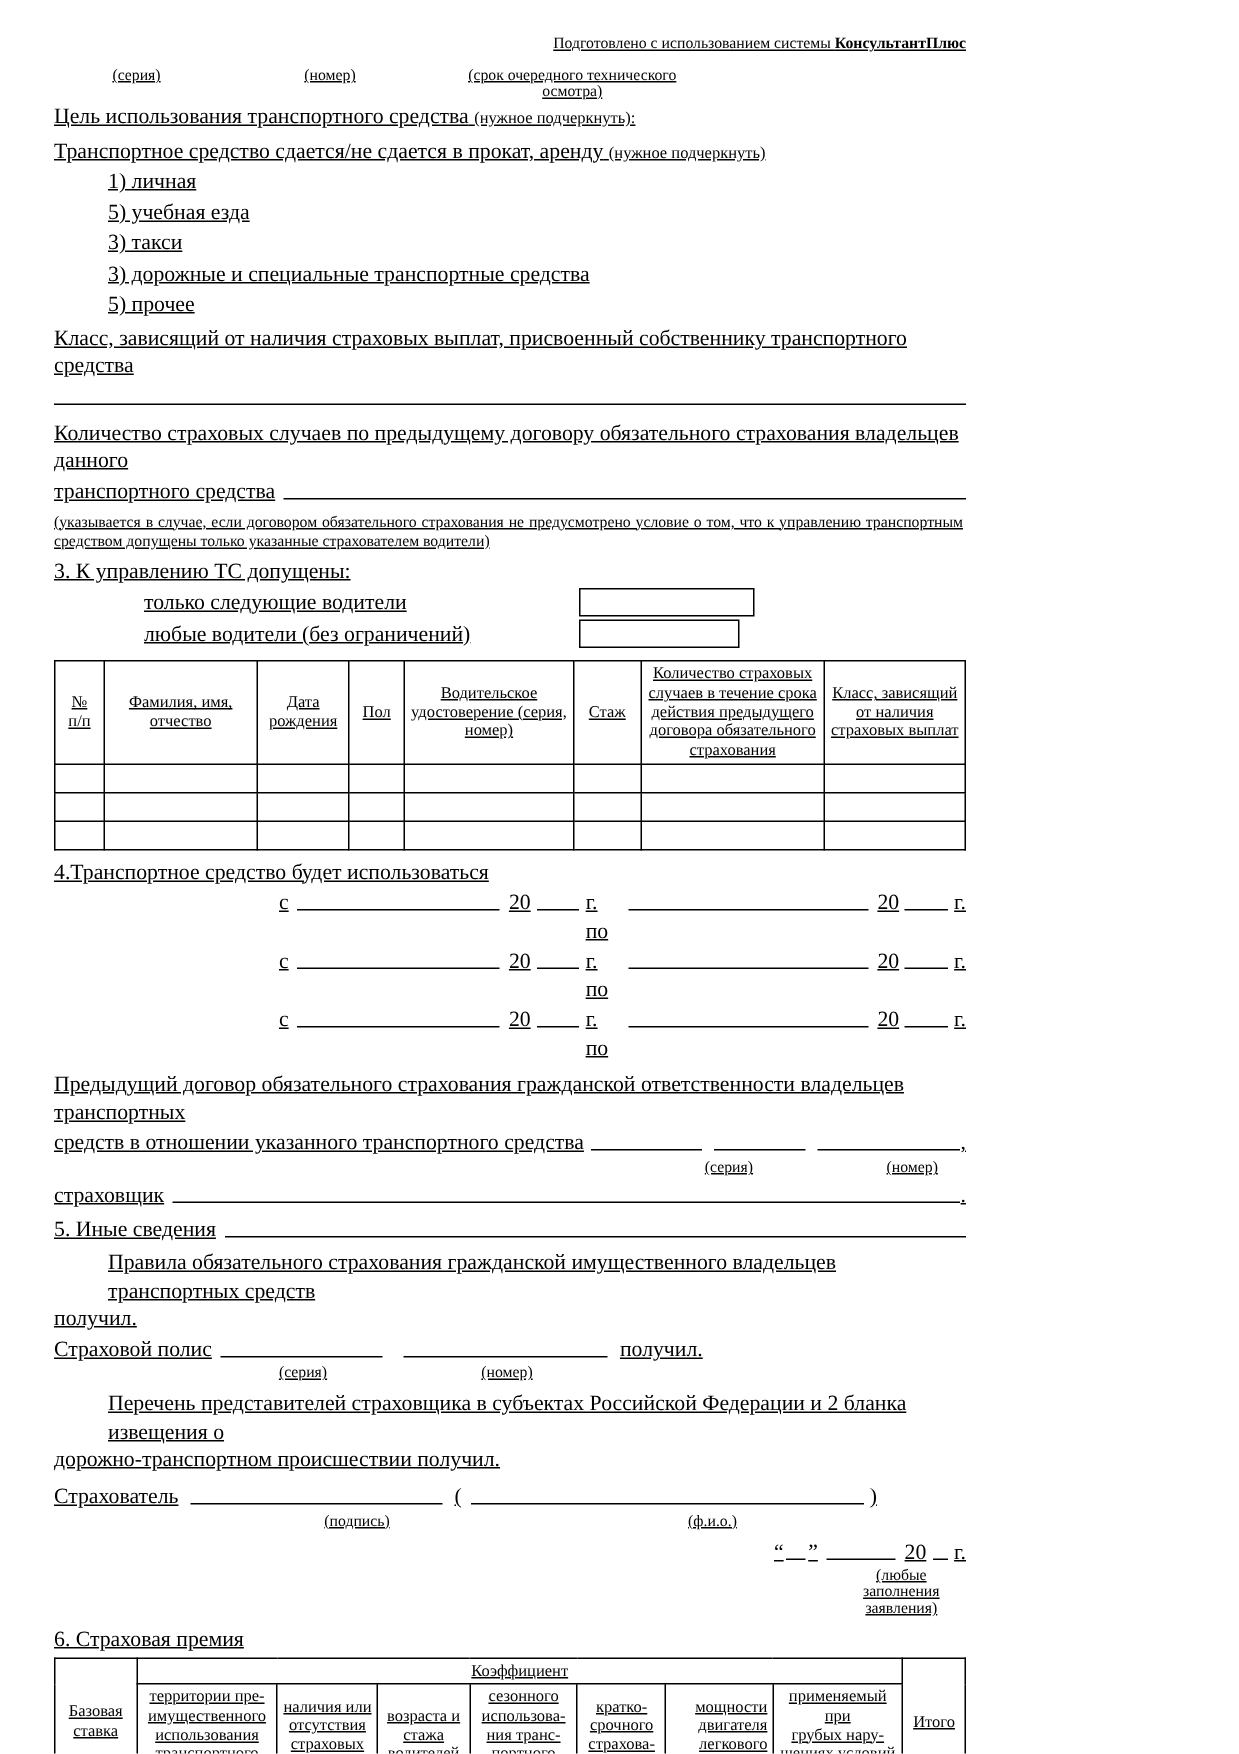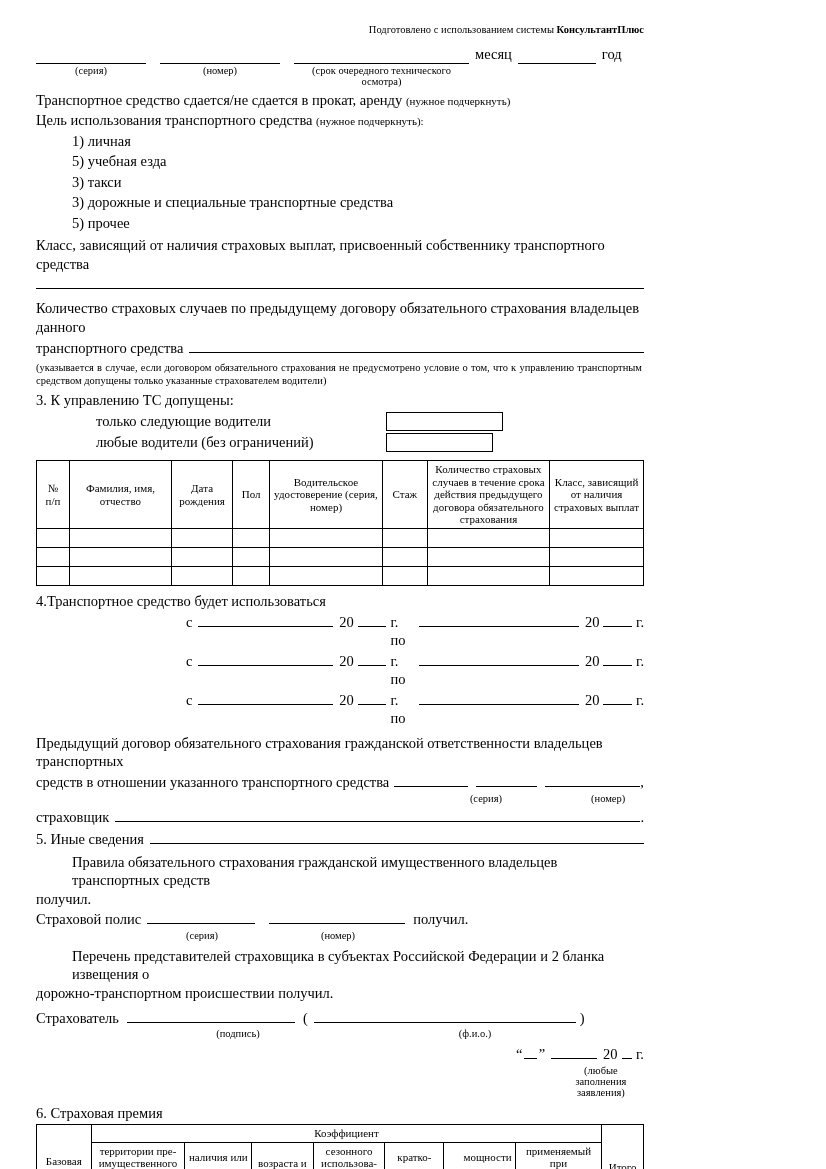--- a/index.html
+++ b/index.html
@@ -14,20 +14,21 @@
     color: #000000;
     position: relative;
     overflow: hidden;
   }
   .page {
     position: relative;
     width: 680px;
     height: 1169px;
     box-sizing: border-box;
     padding: 24px 36px 20px 36px;
+    text-decoration: underline;
   }
   .header-note {
     text-align: right;
     font-family: "Liberation Serif", serif;
     font-size: 10.5px;
     margin-bottom: 10px;
     white-space: nowrap;
   }
   .header-note .brand {
     font-weight: bold;
@@ -105,50 +106,37 @@
 </head>
 <body>
 
 <div class="page">
 
   <div class="header-note">
     <span>Подготовлено с использованием системы </span><span class="brand">КонсультантПлюс</span>
   </div>
 
   <div>
-    <div class="row txt" style="align-items:flex-end;">
-      <span class="line" style="width:110px;"></span>
-      <span style="display:inline-block;width:14px;"></span>
-      <span class="line" style="width:120px;"></span>
-      <span style="display:inline-block;width:14px;"></span>
-      <span class="line" style="width:175px;"></span>
-      <span style="display:inline-block;width:6px;"></span>
-      <span class="nowrap">месяц</span>
-      <span style="display:inline-block;width:6px;"></span>
-      <span class="line" style="width:78px;"></span>
-      <span style="display:inline-block;width:6px;"></span>
-      <span class="nowrap">год</span>
-    </div>
     <div class="caption-row">
       <span class="center" style="width:110px;">(серия)</span>
       <span style="display:inline-block;width:14px;"></span>
       <span class="center" style="width:120px;">(номер)</span>
       <span style="display:inline-block;width:14px;"></span>
       <span class="center" style="width:175px;">(срок очередного технического осмотра)</span>
     </div>
   </div>
 
+  <div class="txt mt2">
+    <span>Цель использования транспортного средства</span>
+    <span class="small">(нужное подчеркнуть):</span>
+  </div>
+
   <div class="txt mt4">
     <span>Транспортное средство сдается/не сдается в прокат, аренду</span>
     <span class="small">(нужное подчеркнуть)</span>
-  </div>
-
-  <div class="txt mt2">
-    <span>Цель использования транспортного средства</span>
-    <span class="small">(нужное подчеркнуть):</span>
   </div>
 
   <div class="txt indent1 mt2">1) личная</div>
   <div class="txt indent1 mt2">5) учебная езда</div>
   <div class="txt indent1 mt2">3) такси</div>
   <div class="txt indent1 mt2">3) дорожные и специальные транспортные средства</div>
   <div class="txt indent1 mt2">5) прочее</div>
 
   <div class="txt mt4">Класс, зависящий от наличия страховых выплат, присвоенный собственнику транспортного средства</div>
   <div class="full-line" style="margin-top:14px;"></div>

